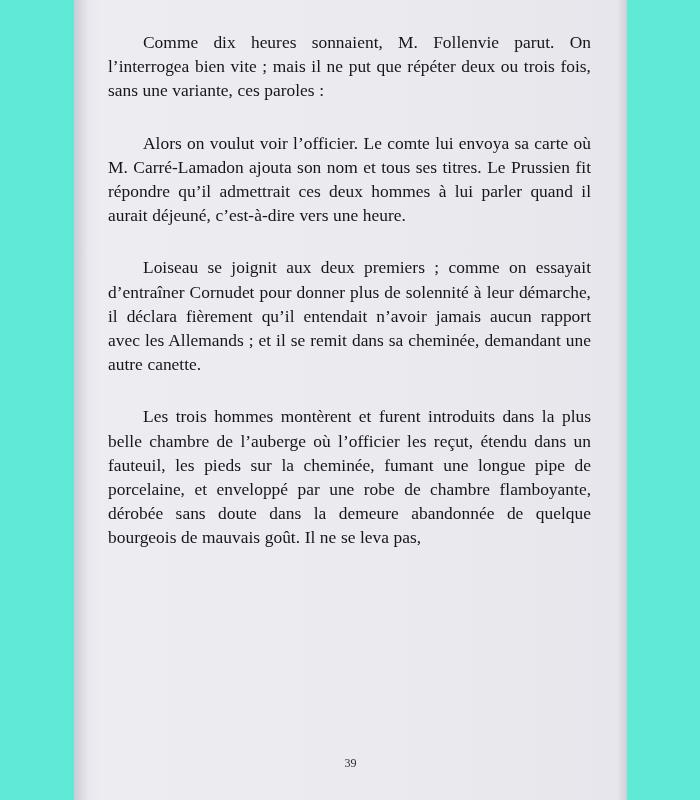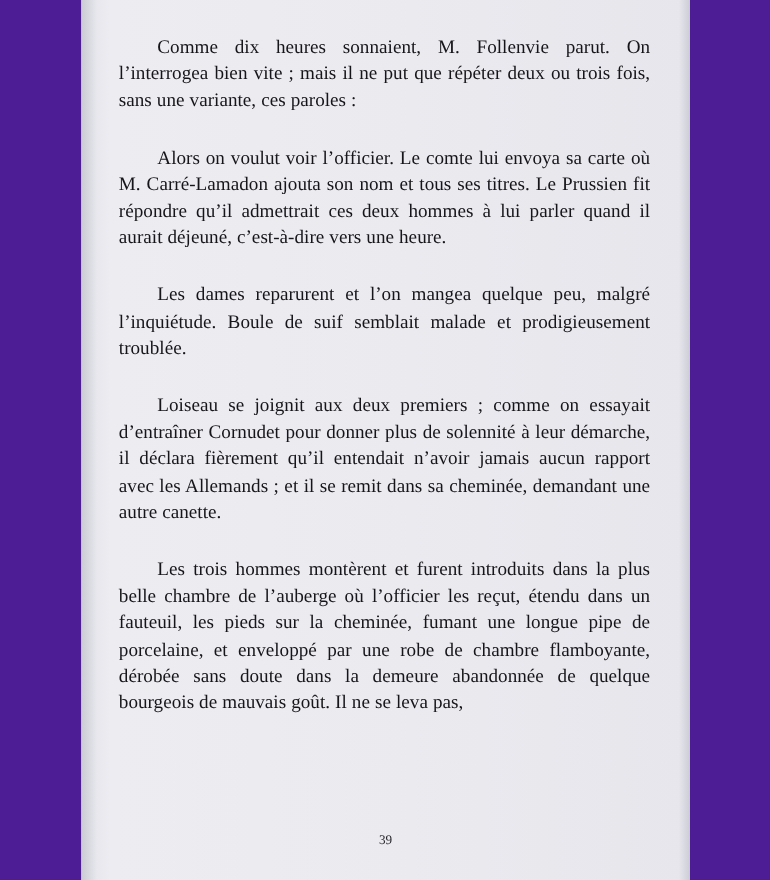--- a/index.html
+++ b/index.html
@@ -12,21 +12,21 @@
     height: 800px;
     overflow: hidden;
     font-family: "Liberation Serif", "DejaVu Serif", serif;
   }
 
   
   #scan-surround {
     position: relative;
     width: 700px;
     height: 800px;
-    background: #4c1d95;
+    background: #5eead4;
   }
 
   
   #book-page {
     position: absolute;
     left: 74px;
     top: 0px;
     width: 553px;
     height: 800px;
     background: #e9e9ee;
@@ -105,21 +105,20 @@
     <div id="page-left-shade"></div>
     <div id="page-right-shade"></div>
 
     <div id="text-block">
 
       <p class="para last-line-natural">Comme dix heures sonnaient, M. Follenvie parut. On l’interrogea bien vite ; mais il ne put que répéter deux ou trois fois, sans une variante, ces paroles :</p>
 
 
       <p class="para gap last-line-natural">Alors on voulut voir l’officier. Le comte lui envoya sa carte où M. Carré-Lamadon ajouta son nom et tous ses titres. Le Prussien fit répondre qu’il admettrait ces deux hommes à lui parler quand il aurait déjeuné, c’est-à-dire vers une heure.</p>
 
-      <p class="para gap last-line-natural">Les dames reparurent et l’on mangea quelque peu, malgré l’inquiétude. Boule de suif semblait malade et prodigieusement troublée.</p>
 
 
       <p class="para gap last-line-natural">Loiseau se joignit aux deux premiers ; comme on essayait d’entraîner Cornudet pour donner plus de solennité à leur démarche, il déclara fièrement qu’il entendait n’avoir jamais aucun rapport avec les Allemands ; et il se remit dans sa cheminée, demandant une autre canette.</p>
 
       <p class="para gap last-line-natural">Les trois hommes montèrent et furent introduits dans la plus belle chambre de l’auberge où l’officier les reçut, étendu dans un fauteuil, les pieds sur la cheminée, fumant une longue pipe de porcelaine, et enveloppé par une robe de chambre flamboyante, dérobée sans doute dans la demeure abandonnée de quelque bourgeois de mauvais goût. Il ne se leva pas,</p>
 
     </div>
 
     <div id="folio">39</div>
 

